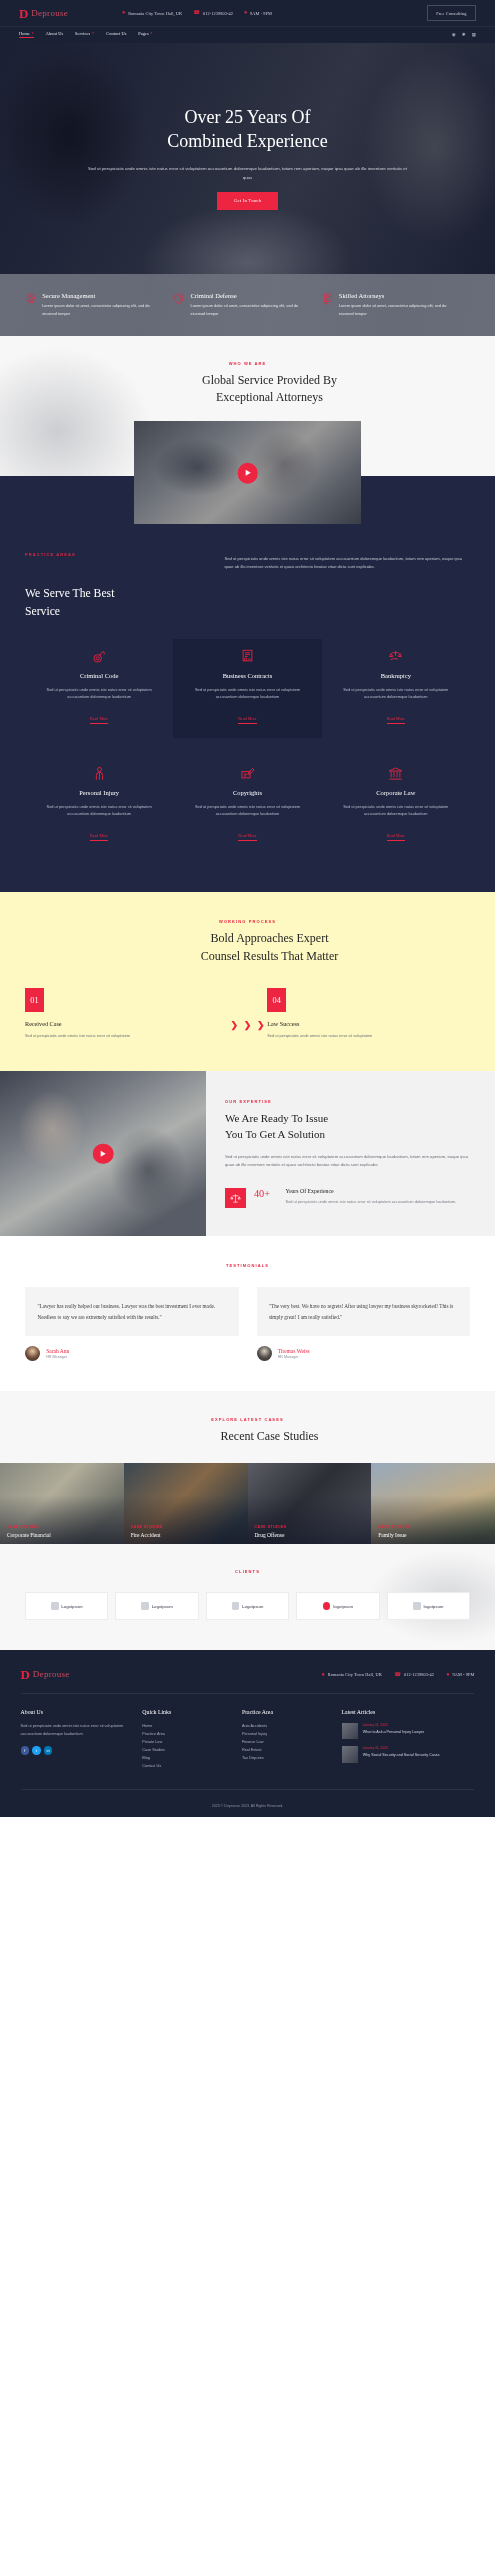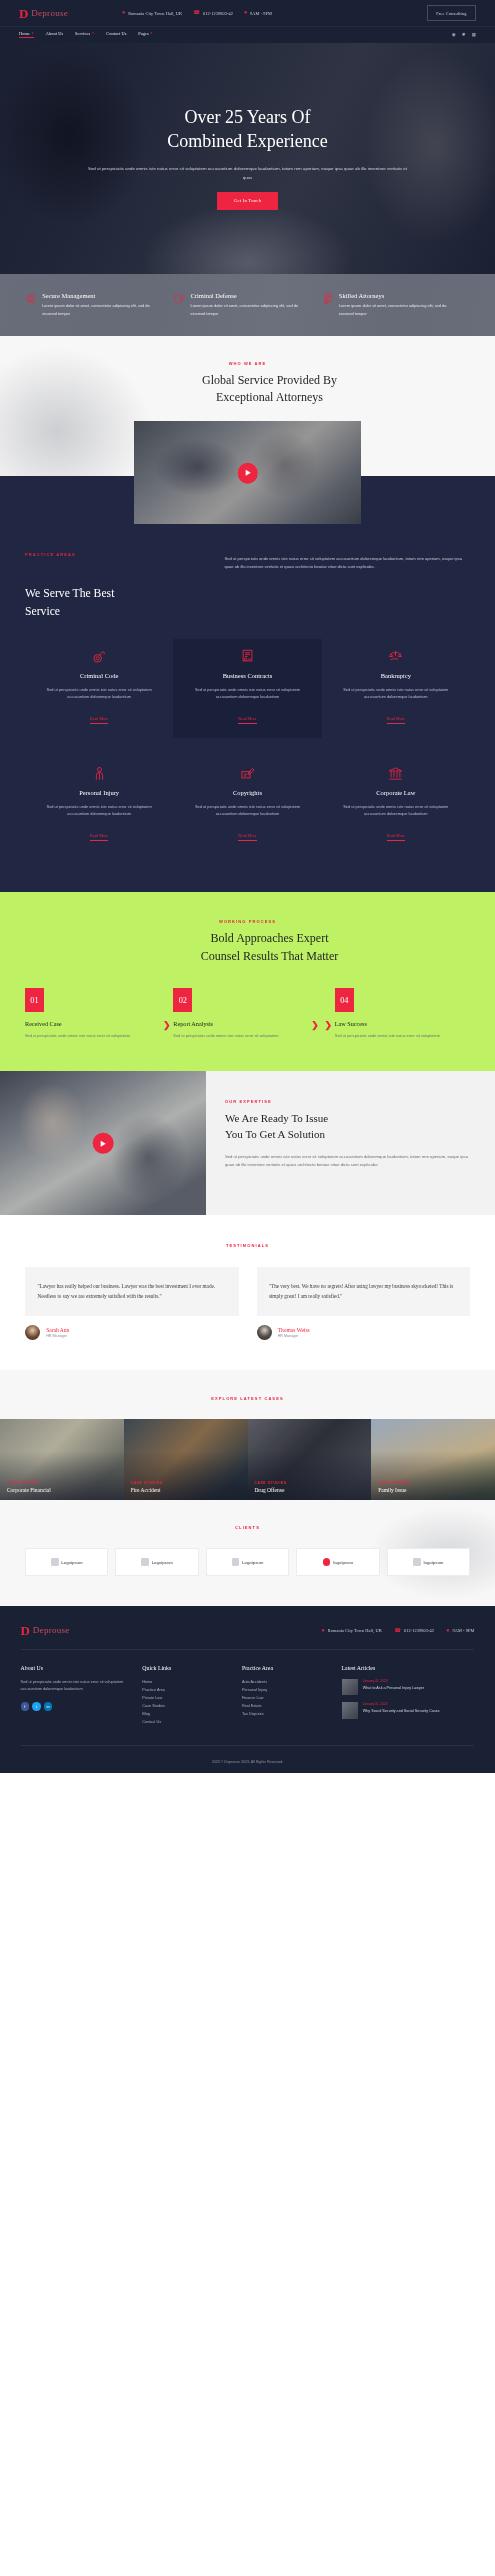--- a/index.html
+++ b/index.html
@@ -172,21 +172,21 @@
   .card.highlight { background: #1a2039; }
   .card-icon { color: #ef2340; margin-bottom: 8.3px; display:flex; justify-content:center; }
   .card-title { font-family:"Liberation Serif",serif; color: #fff; font-size: 6.5px; margin-bottom: 6.2px; }
   .card-text { color: #b9bece; font-size: 3.9px; line-height: 1.95; margin-bottom: 9.6px; }
   .readmore {
     display: inline-block; color: #ee2540; font-family:"Liberation Serif",serif;
     font-size: 4.1px; border-bottom: 0.7px solid #ee2540; padding-bottom: 1.4px;
   }
 
   
-  .process { background: #bef264; padding: 27.5px 25px 32px; text-align: center; }
+  .process { background: #fef9c3; padding: 27.5px 25px 32px; text-align: center; }
   .steps { display: flex; margin-top: 23.4px; text-align: left; align-items: flex-start; }
   .step { flex: 1; padding-right: 8.3px; }
   .step-num {
     width: 19px; height: 24px; background: #ee2540; color: #fff;
     font-family: "Liberation Serif", serif; font-size: 8.3px;
     display: flex; align-items: center; justify-content: center; margin-bottom: 7.6px;
   }
   .step-title { font-family:"Liberation Serif",serif; color:#222; font-size:6.2px; margin-bottom:4.8px; }
   .step-text { color:#6d7078; font-size:3.9px; line-height:1.9; }
   .step-arrow { color:#ee2540; font-size: 9px; font-weight: bold; align-self: center; padding: 0 2.8px; margin-top: 22px;}
@@ -491,25 +491,20 @@
     <span>Bold Approaches Expert</span><br>
     <span>Counsel Results That Matter</span>
   </h2>
   <div class="steps">
     <div class="step">
       <div class="step-num">01</div>
       <div class="step-title">Received Case</div>
       <div class="step-text">Sed ut perspiciatis unde omnis iste natus error sit voluptatem</div>
     </div>
     <div class="step-arrow">❯</div>
-    <div class="step">
-      <div class="step-num">02</div>
-      <div class="step-title">Report Analysis</div>
-      <div class="step-text">Sed ut perspiciatis unde omnis iste natus error sit voluptatem</div>
-    </div>
     <div class="step-arrow">❯</div>
     <div class="step-arrow">❯</div>
     <div class="step">
       <div class="step-num">04</div>
       <div class="step-title">Law Success</div>
       <div class="step-text">Sed ut perspiciatis unde omnis iste natus error sit voluptatem</div>
     </div>
   </div>
 </section>
 
@@ -520,20 +515,32 @@
       </div>
   </div>
   <div class="exp-body">
     <div class="eyebrow">OUR EXPERTISE</div>
     <h2 class="exp-title">
       <span>We Are Ready To Issue</span><br>
       <span>You To Get A Solution</span>
     </h2>
     <p class="exp-desc">Sed ut perspiciatis unde omnis iste natus error sit voluptatem accusantium doloremque laudantium, totam rem aperiam, eaque ipsa quae ab illo inventore veritatis et quasi architecto beatae vitae dicta sunt explicabo</p>
     <div class="counters">
+      <div class="counter">
+        <div class="counter-box">
+          <svg width="11" height="11" viewBox="0 0 24 24" fill="none" stroke="currentColor" stroke-width="1.5">
+            <path d="M12 3v17M7 20h10M6 6h12M4 8l-2.5 5h5zM20 8l2.5 5h-5z"></path>
+          </svg>
+        </div>
+        <div class="counter-num">40+</div>
+        <div>
+          <div class="counter-title">Years Of Experience</div>
+          <div class="counter-text">Sed ut perspiciatis unde omnis iste natus error sit voluptatem accusantium doloremque laudantium.</div>
+        </div>
+      </div>
     </div>
   </div>
 </section>
 
 <section class="testi">
   <div class="eyebrow">TESTIMONIALS</div>
   <div class="testi-grid">
     <div class="testi-card">
       <div class="testi-quote">"Lawyer has really helped our business. Lawyer was the best investment I ever made. Needless to say we are extremely satisfied with the results."</div>
       <div class="testi-person">
@@ -552,20 +559,21 @@
           <div class="testi-name">Thomas Weiss</div>
           <div class="testi-role">HR Manager</div>
         </div>
       </div>
     </div>
   </div>
 </section>
 
 <section class="cases">
   <div class="eyebrow">EXPLORE LATEST CASES</div>
+  <h2 class="section-title">Recent Case Studies</h2>
   <div class="case-grid">
     <div class="case-card c1">
       <div class="case-meta">
         <div class="case-tag">CASE STUDIES</div>
         <div class="case-name">Corporate Financial</div>
       </div>
     </div>
     <div class="case-card c2">
       <div class="case-meta">
         <div class="case-tag">CASE STUDIES</div>

